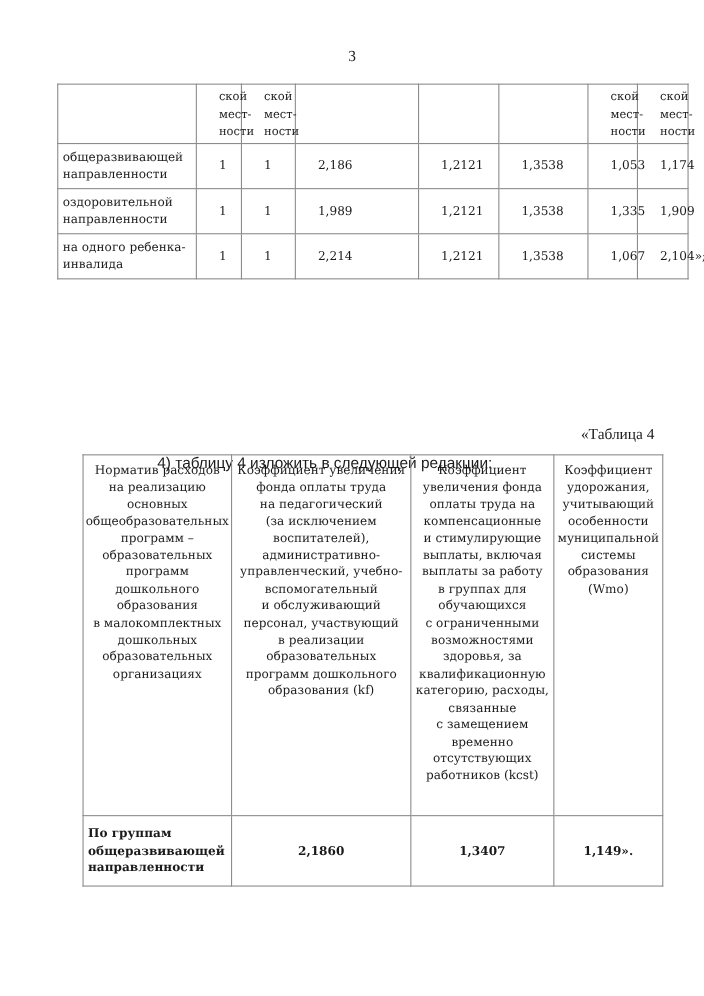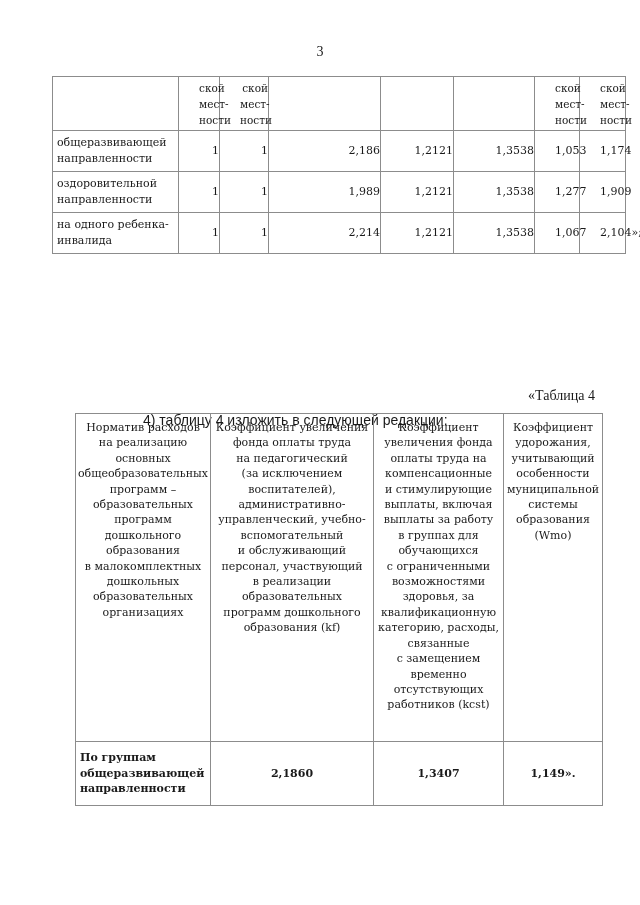--- a/index.html
+++ b/index.html
@@ -8,21 +8,21 @@
     font-family: "DejaVu Serif", "Liberation Serif", serif;
     color: #1a1a1a;
   }
   .page-num {
     position: absolute; top: 44px; left: 0; width: 640px; text-align: center;
     font-family: "Liberation Serif", serif; font-size: 14px;
   }
   table { border-collapse: collapse; position: absolute; table-layout: fixed; }
   td { border: 1px solid #8c8c8c; padding: 0; vertical-align: middle; }
   #t1 { left: 52px; top: 76px; width: 573px; }
-  #t1 td { font-size: 11px; line-height: 16px; text-align: right; padding-left: 20px; }
+  #t1 td { font-size: 11px; line-height: 16px; text-align: left; padding-left: 20px; }
   #t1 td.name { text-align: left; padding-left: 4px; font-size: 11px; line-height: 16px; }
   #t1 tr.hdr td { height: 53px; font-size: 10.5px; line-height: 16px; }
   #t1 tr.row td { height: 40px; }
   .para {
     position: absolute; top: 376px; left: 143px;
     font-family: Liberation Sans, sans-serif; font-size: 14px; margin-top: 36px;
   }
   .caption {
     position: absolute; top: 388px; right: 45px;
     font-family: "Liberation Serif", serif; font-size: 14px;
@@ -79,21 +79,21 @@
     <td>1,053</td>
     <td>1,174</td>
   </tr>
   <tr class="row">
     <td class="name">оздоровительной направленности</td>
     <td>1</td>
     <td>1</td>
     <td>1,989</td>
     <td>1,2121</td>
     <td>1,3538</td>
-    <td>1,277</td>
+    <td>1,335</td>
     <td>1,909</td>
   </tr>
   <tr class="row">
     <td class="name">на одного ребенка-инвалида</td>
     <td>1</td>
     <td>1</td>
     <td>2,214</td>
     <td>1,2121</td>
     <td>1,3538</td>
     <td>1,067</td>

